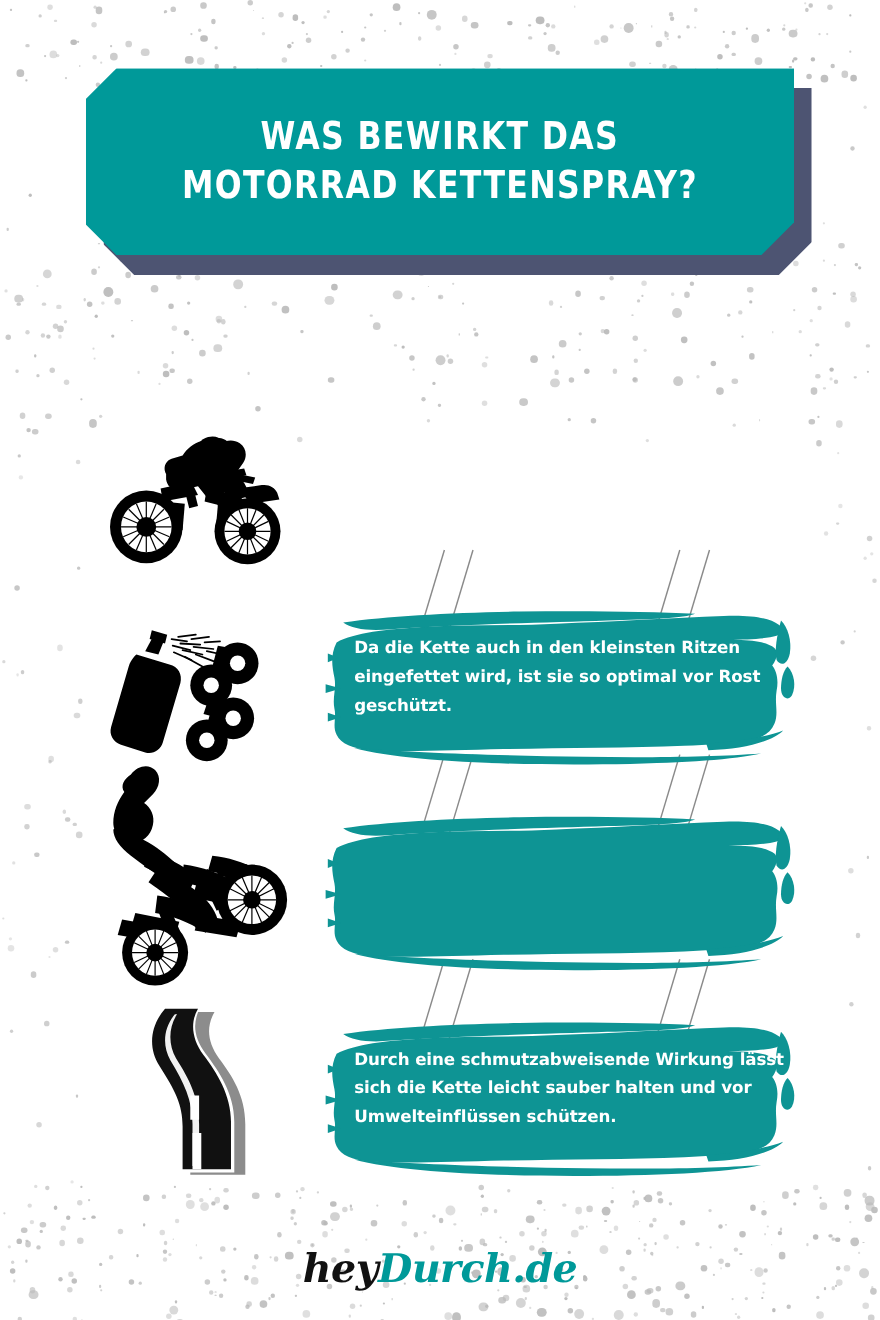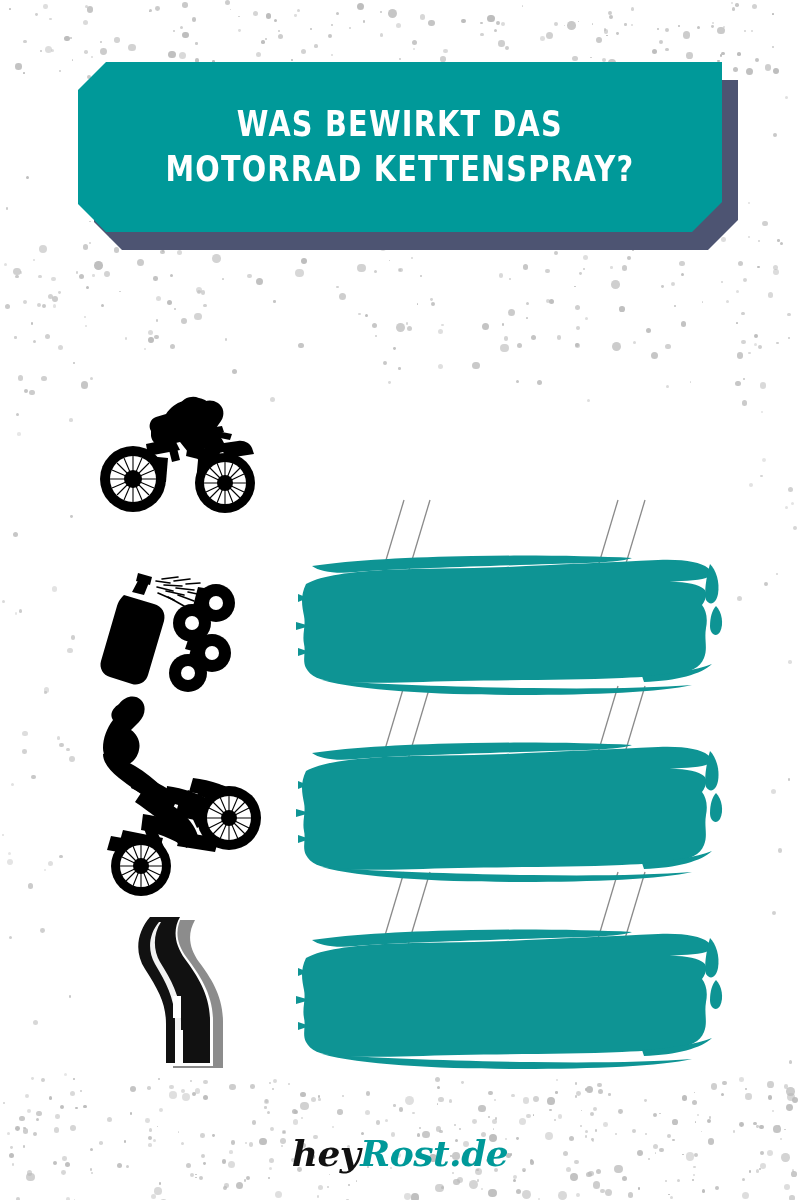--- a/index.html
+++ b/index.html
@@ -1059,20 +1059,21 @@
                  C200,18 120,20 64,24 C44,26 28,24 20,18 Z" fill="#0e9494"></path>
         <path d="M418,16 C424,22 428,34 426,46 C424,56 418,58 414,52 C412,44 414,30 418,16 Z" fill="#0e9494"></path>
         <path d="M424,58 C430,64 432,76 428,84 C424,90 418,86 418,78 C418,70 420,62 424,58 Z" fill="#0e9494"></path>
         <path d="M30,132 C80,136 160,139 240,140 C300,141 360,140 400,137
                  C370,144 300,147 230,147 C150,147 70,143 30,132 Z" fill="#0e9494"></path>
         <path d="M6,46 L16,50 L6,54 Z" fill="#0e9494"></path>
         <path d="M4,74 L18,78 L4,82 Z" fill="#0e9494"></path>
         <path d="M6,100 L18,104 L6,108 Z" fill="#0e9494"></path>
         <path d="M350,128 C380,126 404,122 420,116 C410,126 384,133 352,134 Z" fill="#0e9494"></path>
       </svg>
+      <div class="brush-text">Da die Kette auch in den kleinsten Ritzen eingefettet wird, ist sie so optimal vor Rost geschützt.</div>
     </div>
   </div>
 
   <div class="row" id="row-2">
     <div class="icon-cell">
       <svg width="190" height="210" viewBox="0 0 190 210">
         <g fill="#000000">
           <path d="M36 14 C42 6 52 4 58 10 C64 16 62 26 56 32 L48 40 C54 44 58 52 56 60
                    C54 70 46 76 38 76 C28 76 20 68 20 58 C20 48 24 38 30 30 C26 24 30 18 36 14 Z"></path>
           <path d="M24 62 C32 66 42 70 52 76 C62 82 72 90 80 98 L70 112
@@ -1171,20 +1172,21 @@
                  C200,18 120,20 64,24 C44,26 28,24 20,18 Z" fill="#0e9494"></path>
         <path d="M418,16 C424,22 428,34 426,46 C424,56 418,58 414,52 C412,44 414,30 418,16 Z" fill="#0e9494"></path>
         <path d="M424,58 C430,64 432,76 428,84 C424,90 418,86 418,78 C418,70 420,62 424,58 Z" fill="#0e9494"></path>
         <path d="M30,132 C80,136 160,139 240,140 C300,141 360,140 400,137
                  C370,144 300,147 230,147 C150,147 70,143 30,132 Z" fill="#0e9494"></path>
         <path d="M6,46 L16,50 L6,54 Z" fill="#0e9494"></path>
         <path d="M4,74 L18,78 L4,82 Z" fill="#0e9494"></path>
         <path d="M6,100 L18,104 L6,108 Z" fill="#0e9494"></path>
         <path d="M350,128 C380,126 404,122 420,116 C410,126 384,133 352,134 Z" fill="#0e9494"></path>
       </svg>
+      <div class="brush-text">Durch eine schmutzabweisende Wirkung lässt sich die Kette leicht sauber halten und vor Umwelteinflüssen schützen.</div>
     </div>
   </div>
 
   <div id="footer-logo">
-    <span class="logo-hey">hey</span><span class="logo-hobby">Rost.de</span>
+    <span class="logo-hey">hey</span><span class="logo-hobby">Durch.de</span>
   </div>
 
 </div>
 
 </body></html>

